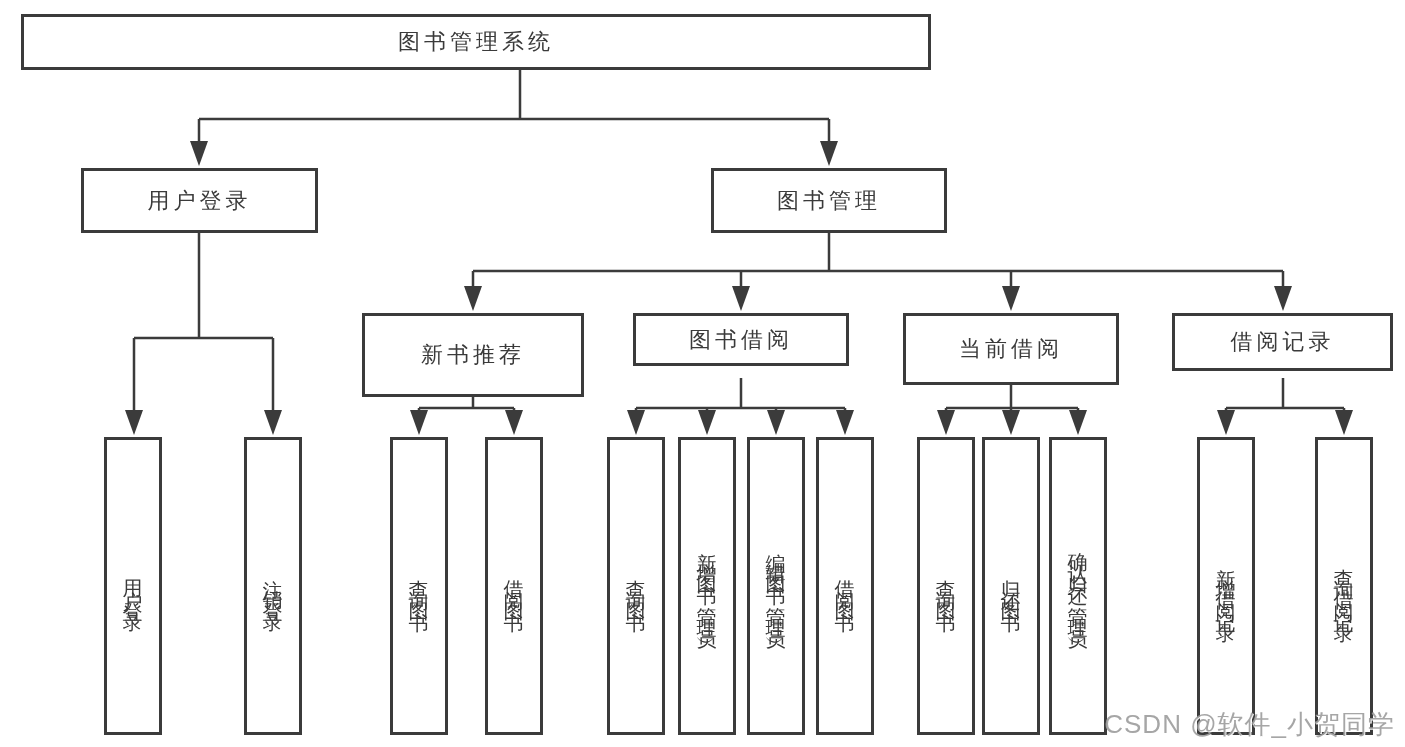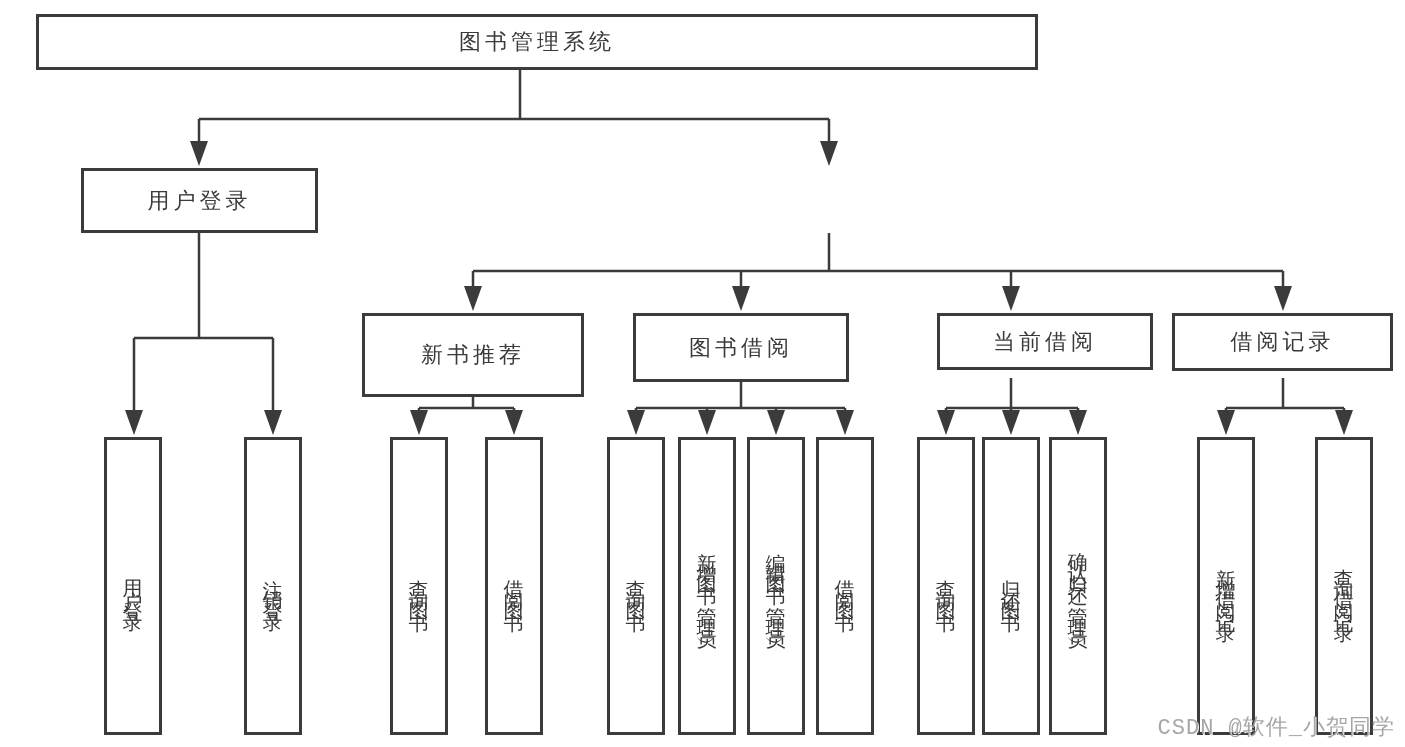--- a/index.html
+++ b/index.html
@@ -15,24 +15,23 @@
   }
   .box.h span{font-size:22px;letter-spacing:4px;white-space:nowrap;color:#3a3a3a;}
   .box.leaf{top:437px;width:58px;height:298px;}
   .vtext{
     writing-mode:vertical-rl;text-orientation:mixed;
     font-size:20px;letter-spacing:11px;line-height:1;color:#3a3a3a;
     max-height:284px;
   }
   .watermark{
     position:absolute;right:10px;bottom:5px;
-    font-size:22px;color:rgba(158,158,158,0.92);
+    font-size:26px;color:rgba(158,158,158,0.92);
     letter-spacing:1px;text-shadow:1px 1px 0 rgba(255,255,255,0.9);
     white-space:nowrap;
-    font-family:Liberation Mono, monospace;
   }
 </style>
 </head>
 <body>
 
 <div class="stage">
 
   <svg class="connectors" viewBox="0 0 1405 747" aria-hidden="true">
     <path fill="none" stroke="#3b3b3b" stroke-width="2.5" d="M520 70 V119 M199 119 H829 M199 119 V146 M829 119 V146
          M199 233 V338 M134 338 H273 M134 338 V416 M273 338 V416
@@ -58,35 +57,38 @@
       <polygon points="767,410 785,410 776,435"></polygon>
       <polygon points="836,410 854,410 845,435"></polygon>
       <polygon points="937,410 955,410 946,435"></polygon>
       <polygon points="1002,410 1020,410 1011,435"></polygon>
       <polygon points="1069,410 1087,410 1078,435"></polygon>
       <polygon points="1217,410 1235,410 1226,435"></polygon>
       <polygon points="1335,410 1353,410 1344,435"></polygon>
     </g>
   </svg>
 
-  <div class="box h" style="left:36px;top:14px;width:1002px;height:56px">
+  <div class="box h" style="left:21px;top:14px;width:910px;height:56px">
     <span>图书管理系统</span>
   </div>
 
   <div class="box h" style="left:81px;top:168px;width:237px;height:65px">
     <span>用户登录</span>
   </div>
+  <div class="box h" style="left:711px;top:168px;width:236px;height:65px">
+    <span>图书管理</span>
+  </div>
 
   <div class="box h" style="left:362px;top:313px;width:222px;height:84px">
     <span>新书推荐</span>
   </div>
-  <div class="box h" style="left:633px;top:313px;width:216px;height:69px">
+  <div class="box h" style="left:633px;top:313px;width:216px;height:53px">
     <span>图书借阅</span>
   </div>
-  <div class="box h" style="left:937px;top:313px;width:216px;height:57px">
+  <div class="box h" style="left:903px;top:313px;width:216px;height:72px">
     <span>当前借阅</span>
   </div>
   <div class="box h" style="left:1172px;top:313px;width:221px;height:58px">
     <span>借阅记录</span>
   </div>
 
   <div class="box leaf" style="left:104px">
     <span class="vtext">用户登录</span>
   </div>
   <div class="box leaf" style="left:244px">

